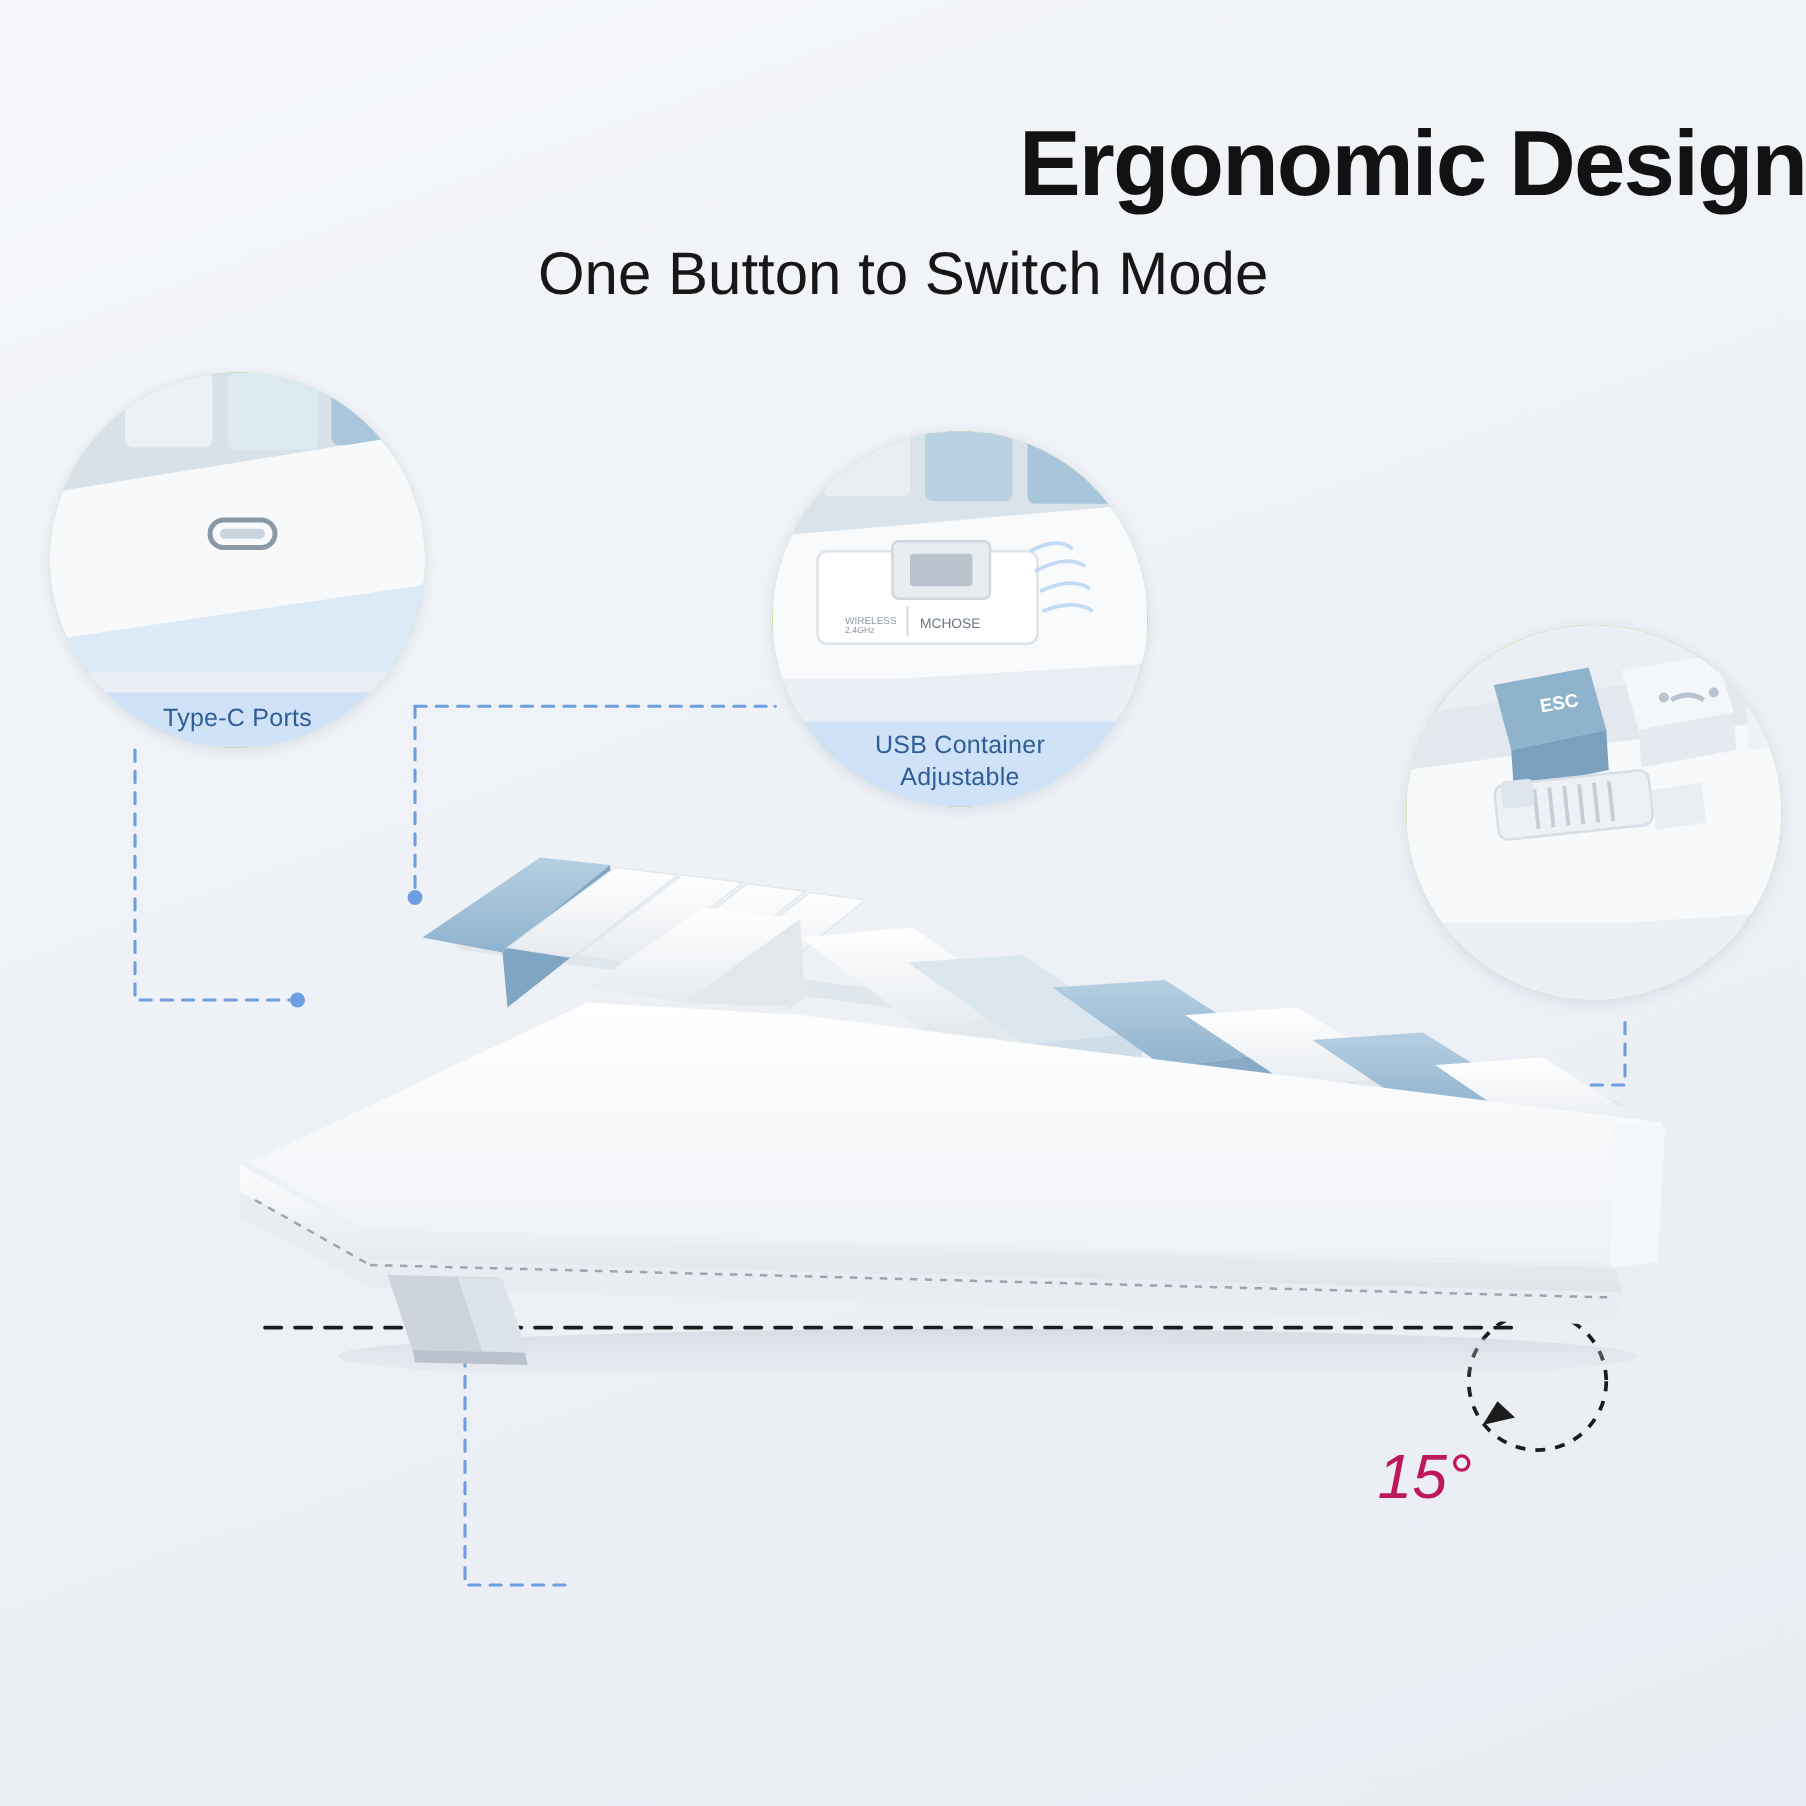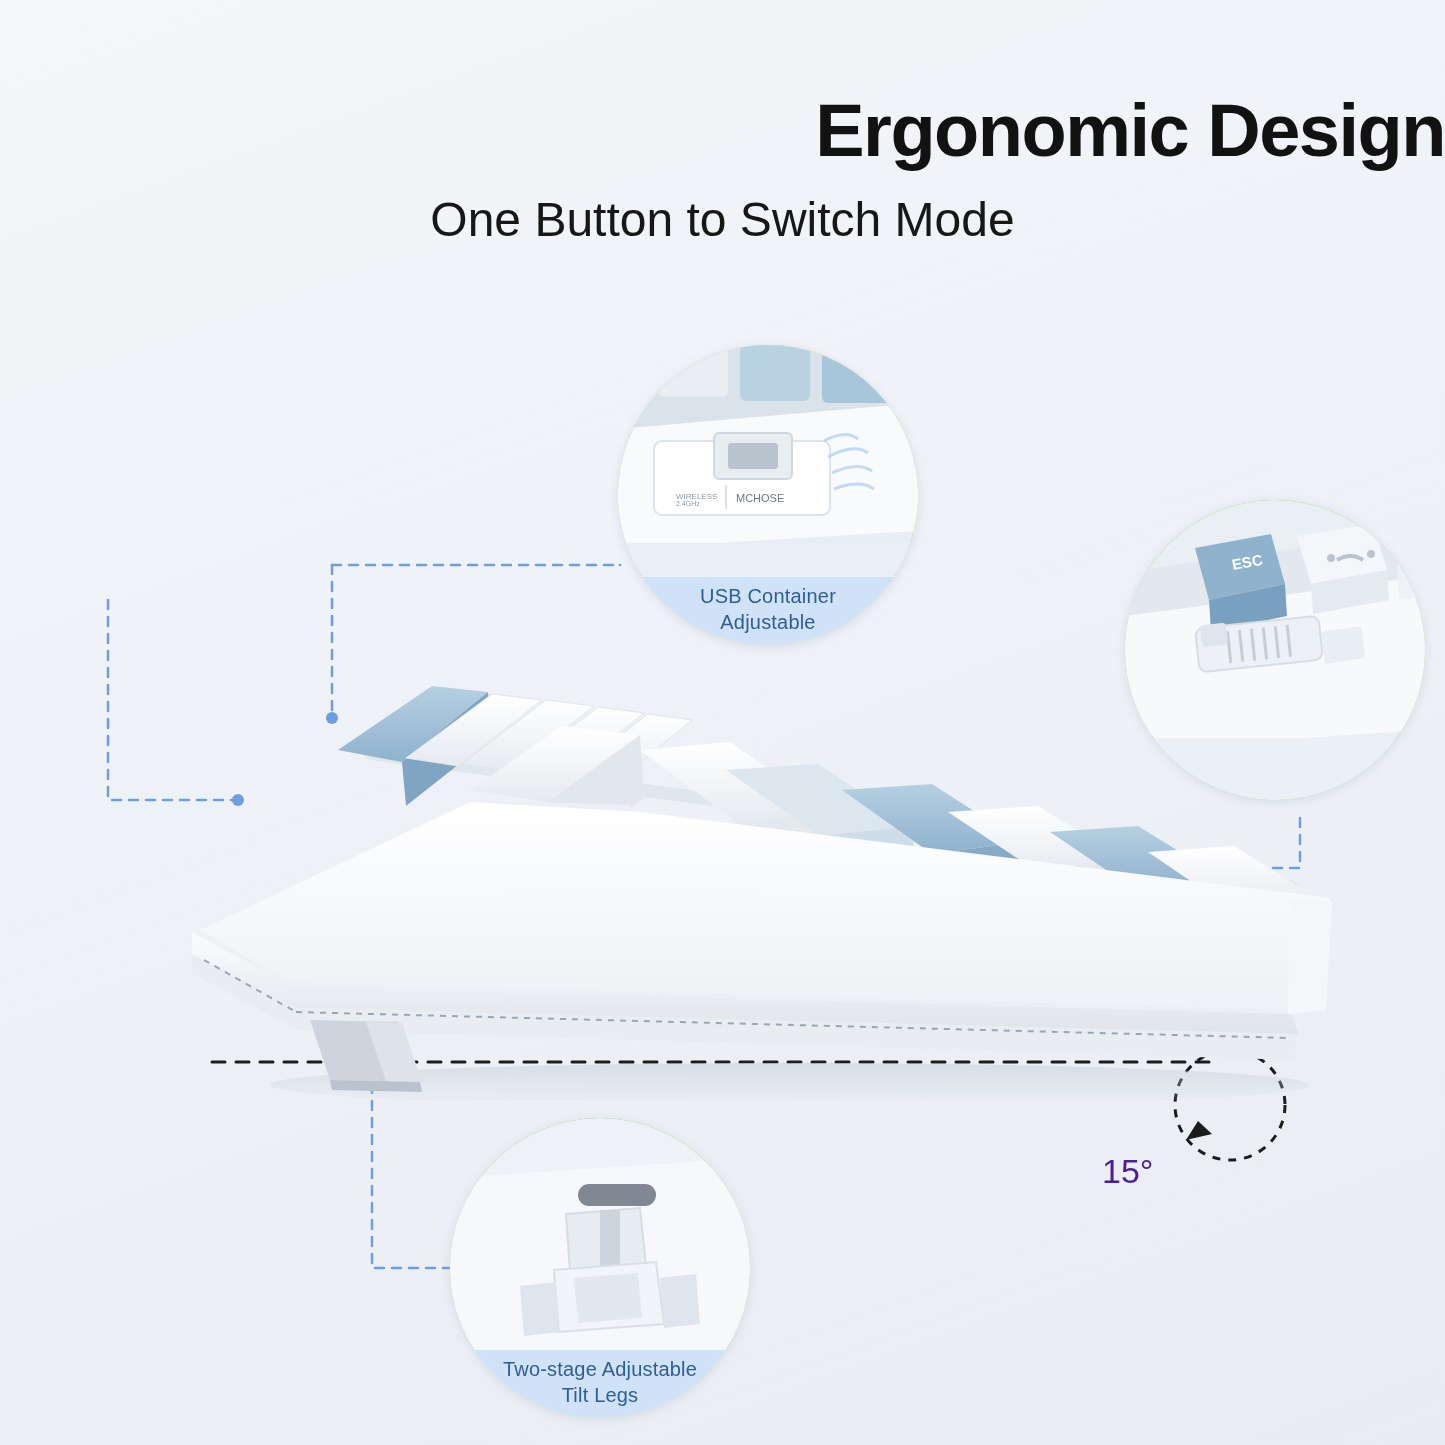--- a/index.html
+++ b/index.html
@@ -79,23 +79,24 @@
     padding-top: 6px;
   }
 
   
   .kb {
     position: absolute;
   }
 
   .angle-label {
     position: absolute;
-    font-size: 34px;
-    color: #4c1d95;
+    font-size: 50px;
+    color: #be185d;
     font-weight: normal;
+    font-style: italic;
   }
 </style>
 </head>
 <body>
 
 <div class="stage">
 
   <div class="title">Ergonomic Design</div>
   <div class="subtitle">One Button to Switch Mode</div>
 
@@ -229,20 +230,39 @@
 
     <g>
       <path d="M140 390 L228 392 L250 452 L160 450 Z" fill="#cdd4dd"></path>
       <path d="M160 450 L250 452 L252 462 L162 460 Z" fill="#b9c2cd"></path>
       <path d="M196 392 L232 393 L252 452 L216 451 Z" fill="#dde3ea"></path>
     </g>
 
     <path d="M1120 268 L1162 272 L1156 380 L1118 384 Z" fill="#f4f7fa"></path>
   </svg>
 
+  <div class="callout" style="left:40px; top:298px; width:300px; height:300px;">
+    <svg class="photo" width="300" height="300" viewBox="0 0 300 300">
+      <rect x="0" y="0" width="300" height="300" fill="#e8edf3"></rect>
+
+      <path d="M0 0 L300 0 L300 70 L0 120 Z" fill="#d9e1e8"></path>
+      <rect x="60" y="0" width="70" height="60" rx="6" fill="#eef1f4"></rect>
+      <rect x="142" y="0" width="72" height="62" rx="6" fill="#dce9f1"></rect>
+      <rect x="225" y="0" width="70" height="58" rx="6" fill="#a9c6dc"></rect>
+
+      <path d="M0 96 L300 48 L300 170 L0 214 Z" fill="#f7f9fb"></path>
+
+      <rect x="128" y="118" width="52" height="22" rx="11" fill="none" stroke="#8b98a6" stroke-width="4"></rect>
+      <rect x="136" y="125" width="36" height="8" rx="4" fill="#c9d3dd"></rect>
+
+      <path d="M0 214 L300 170 L300 248 L0 262 Z" fill="#dceaf7"></path>
+      <rect x="0" y="240" width="300" height="60" fill="#e9eff5"></rect>
+    </svg>
+    <div class="cap">Type-C Ports</div>
+  </div>
 
   <div class="callout" style="left:618px; top:345px; width:300px; height:300px;">
     <svg class="photo" width="300" height="300" viewBox="0 0 300 300">
       <rect x="0" y="0" width="300" height="300" fill="#e9eef4"></rect>
 
       <path d="M0 0 L300 0 L300 70 L0 90 Z" fill="#dbe3ea"></path>
       <rect x="40" y="0" width="70" height="52" rx="6" fill="#eaeef2"></rect>
       <rect x="122" y="0" width="70" height="56" rx="6" fill="#b9d2e2"></rect>
       <rect x="204" y="0" width="72" height="58" rx="6" fill="#a8c6da"></rect>
 
@@ -298,37 +318,14 @@
         <line x1="140" y1="128" x2="140" y2="160"></line>
         <line x1="152" y1="128" x2="152" y2="160"></line>
         <line x1="164" y1="128" x2="164" y2="160"></line>
       </g>
       <rect x="76" y="124" width="26" height="22" rx="4" fill="#dfe5ec" transform="rotate(-6 89 135)"></rect>
       <path d="M196 132 L236 126 L240 158 L200 164 Z" fill="#e9eef3"></path>
       <rect x="0" y="238" width="300" height="62" fill="#ebf0f5"></rect>
     </svg>
   </div>
 
-  <div class="callout" style="left:450px; top:1118px; width:300px; height:300px;">
-    <svg class="photo" width="300" height="300" viewBox="0 0 300 300">
-      <rect x="0" y="0" width="300" height="300" fill="#eef2f7"></rect>
-
-      <path d="M0 60 L300 40 L300 250 L0 268 Z" fill="#f6f8fb"></path>
-
-      <rect x="128" y="66" width="78" height="22" rx="11" fill="#7f8893"></rect>
-
-      <path d="M116 96 L190 90 L196 148 L120 154 Z" fill="#e7ecf1" stroke="#d5dce4" stroke-width="2"></path>
-      <rect x="150" y="92" width="20" height="62" fill="#ccd4dd"></rect>
-
-      <path d="M104 152 L206 144 L214 206 L108 214 Z" fill="#f1f4f8" stroke="#d8dfe6" stroke-width="2"></path>
-      <path d="M124 160 L188 155 L192 200 L128 205 Z" fill="#e2e8ee"></path>
-
-      <path d="M70 168 L106 164 L110 214 L74 218 Z" fill="#dfe5ec"></path>
-      <path d="M210 160 L246 156 L250 206 L214 210 Z" fill="#dfe5ec"></path>
-      <rect x="0" y="240" width="300" height="60" fill="#edf1f6"></rect>
-    </svg>
-    <div class="cap two-line">
-      <div>Two-stage Adjustable</div>
-      <div>Tilt Legs</div>
-    </div>
-  </div>
 
 </div>
 
 </body></html>

